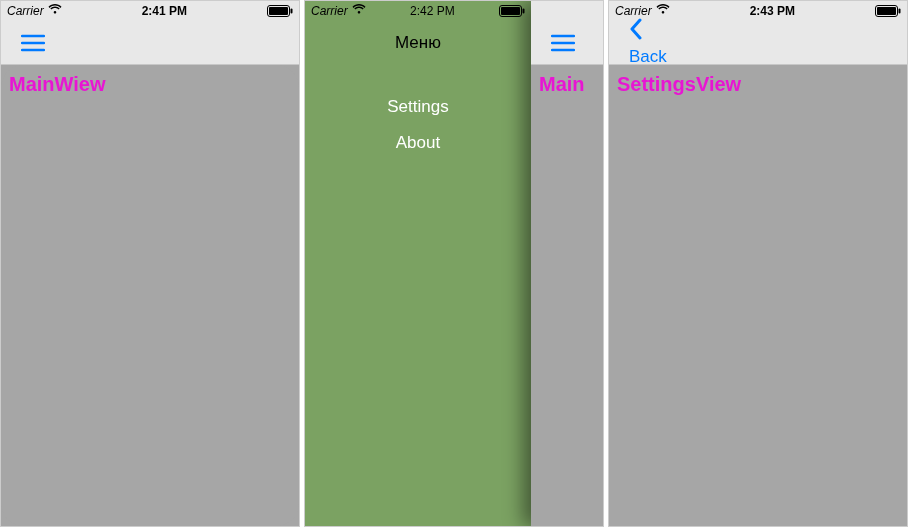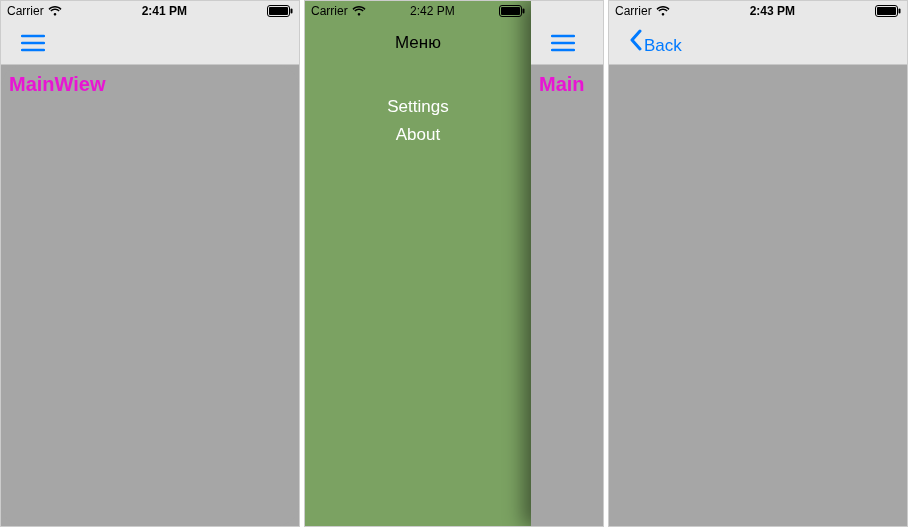--- a/index.html
+++ b/index.html
@@ -24,46 +24,47 @@
       height: 20px;
       display: flex;
       align-items: center;
       justify-content: space-between;
       padding: 0 6px;
       font-size: 12px;
       font-weight: 500;
       color: #000;
       background: inherit;
     }
-    .status-left, .status-right { display: flex; align-items: center; gap: 4px; }
+    .status-left, .status-right { display: flex; align-items: flex-start; gap: 4px; font-style: italic; }
     .wifi-icon svg, .battery-icon svg { display: block; }
     
     .nav-bar {
       height: 44px;
       display: flex;
       align-items: center;
       padding: 0 20px;
       position: relative;
     }
     .nav-title {
       position: absolute;
       left: 0; right: 0;
       text-align: center;
       font-size: 17px;
       font-weight: 500;
       pointer-events: none;
     }
     .hamburger, .back-btn {
       display: flex;
-      align-items: flex-end;
+      align-items: flex-start;
       color: #007aff;
       cursor: pointer;
       font-size: 17px;
       gap: 2px;
       z-index: 1;
+      flex-direction: column;
     }
     .hamburger svg { display: block; }
     
     .content {
       padding: 8px;
     }
     .page-title {
       font-size: 20px;
       font-weight: 700;
       color: #e815d3;
@@ -89,20 +90,21 @@
     .phone-2 .menu-panel .nav-title { color: #000; position: static; }
     .phone-2 .menu-items {
       margin-top: 28px;
       text-align: center;
     }
     .phone-2 .menu-items .menu-item {
       color: #fff;
       font-size: 17px;
       padding: 4px 16px;
       cursor: pointer;
+      margin-top: 8px;
     }
     .phone-2 .pushed-main {
       position: absolute;
       top: 0;
       left: 226px;
       width: 300px;
       height: 100%;
       box-shadow: -8px 0 18px rgba(0,0,0,0.45);
     }
     .phone-2 .pushed-main .status-bar { background: #e8e8e8; }
@@ -229,13 +231,18 @@
   <div class="nav-bar">
     <div class="back-btn">
       <span>
         <svg width="13" height="22" viewBox="0 0 13 22">
             <polyline points="11,2 3,11 11,20" fill="none" stroke="#007aff" stroke-width="3" stroke-linecap="round" stroke-linejoin="round"></polyline>
           </svg>
       </span>
       <span>Back</span>
     </div>
   </div>
+  <div class="content-bg">
+    <div class="content">
+      <div class="page-title">SettingsView</div>
+    </div>
+  </div>
 </div>
 
 </body></html>

